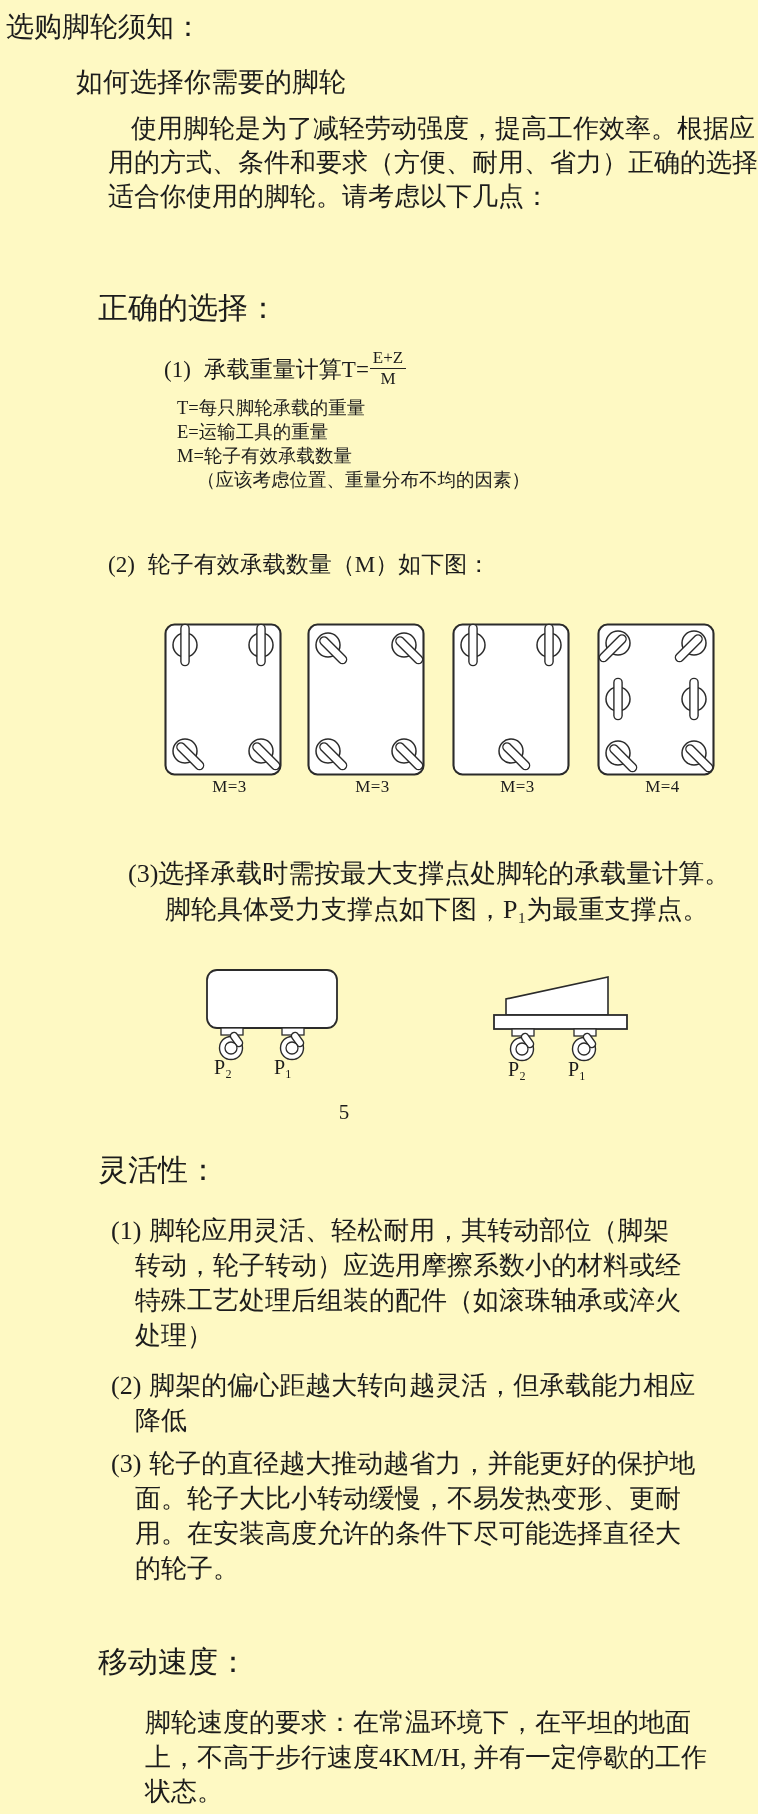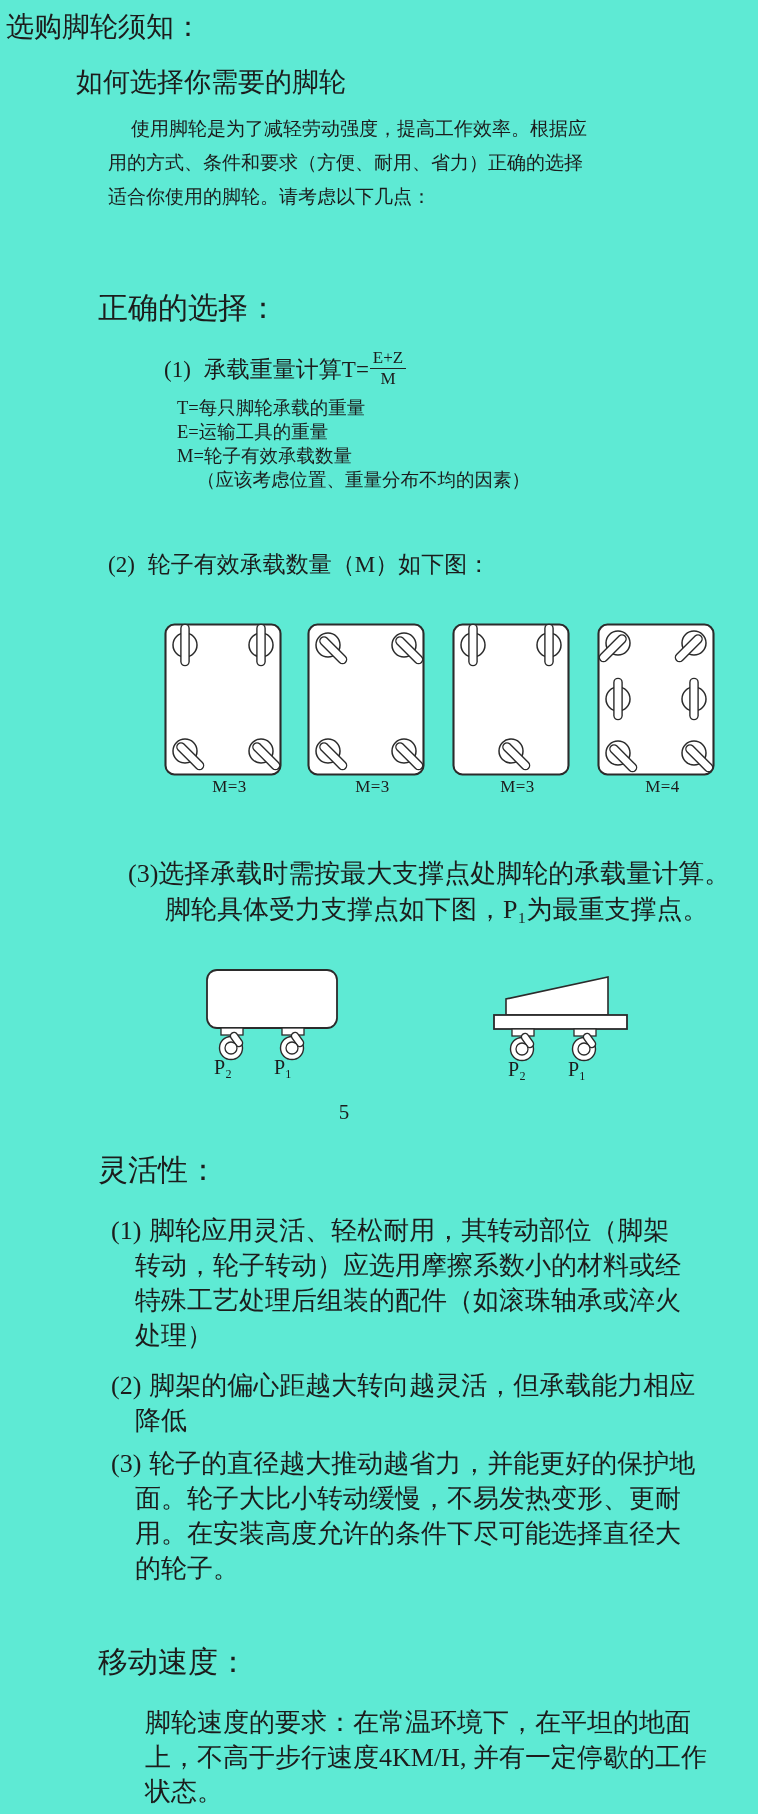--- a/index.html
+++ b/index.html
@@ -1,27 +1,27 @@
 <!DOCTYPE html>
 <html><head>
 <meta charset="utf-8">
 <style>
   html,body{margin:0;padding:0;background:#fff;}
   .page{
-    position:relative;width:758px;height:1814px;background:#5eead4;
+    position:relative;width:758px;height:1814px;background:#fef9c3;
     color:#1c1c1c;font-family:"Liberation Serif","DejaVu Serif",serif;
     overflow:hidden;
   }
   .abs{position:absolute;white-space:nowrap;}
   
   .doc-title{left:6px;top:8px;font-size:28px;}
   .sub-head{left:76px;top:64px;font-size:27px;}
   .sec-head{font-size:30px;}
   
-  .intro{left:108px;top:112px;font-size:19px;line-height:34px;}
+  .intro{left:108px;top:112px;font-size:26px;line-height:34px;}
   .intro .first{text-indent:23px;}
   
   .load-head{left:98px;top:288px;}
   .calc-row{left:137px;top:352px;font-size:23px;margin-left:27px;}
   .num{margin-right:13px;}
   .fraction{
     display:inline-flex;flex-direction:column;align-items:center;
     font-size:17px;line-height:1.12;vertical-align:middle;
     transform:translateY(-4px);margin-left:1px;
   }

